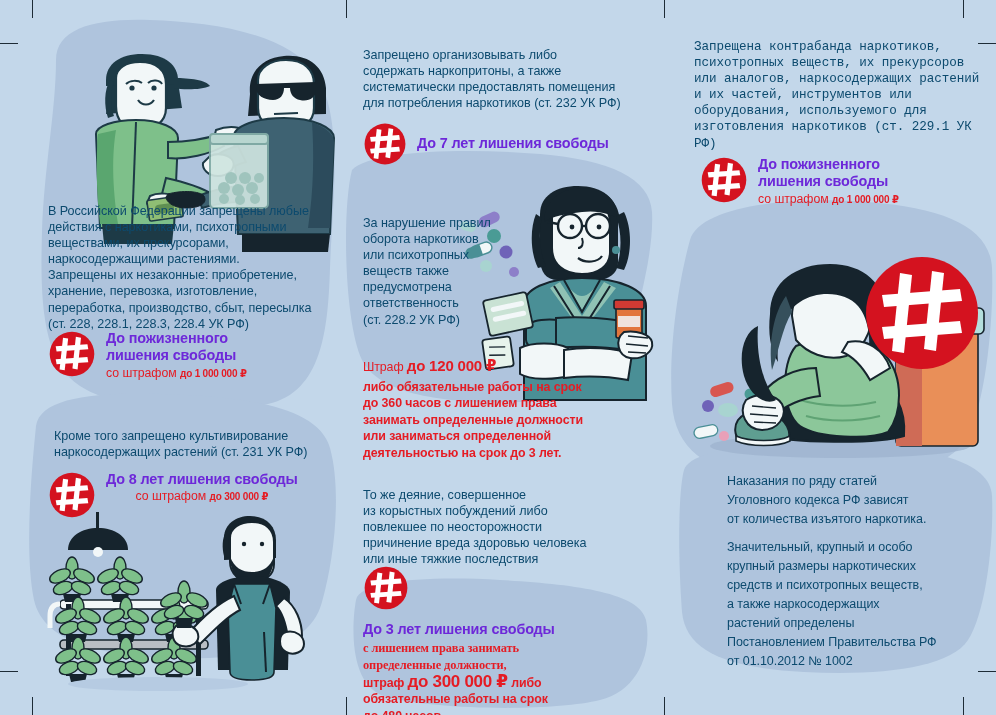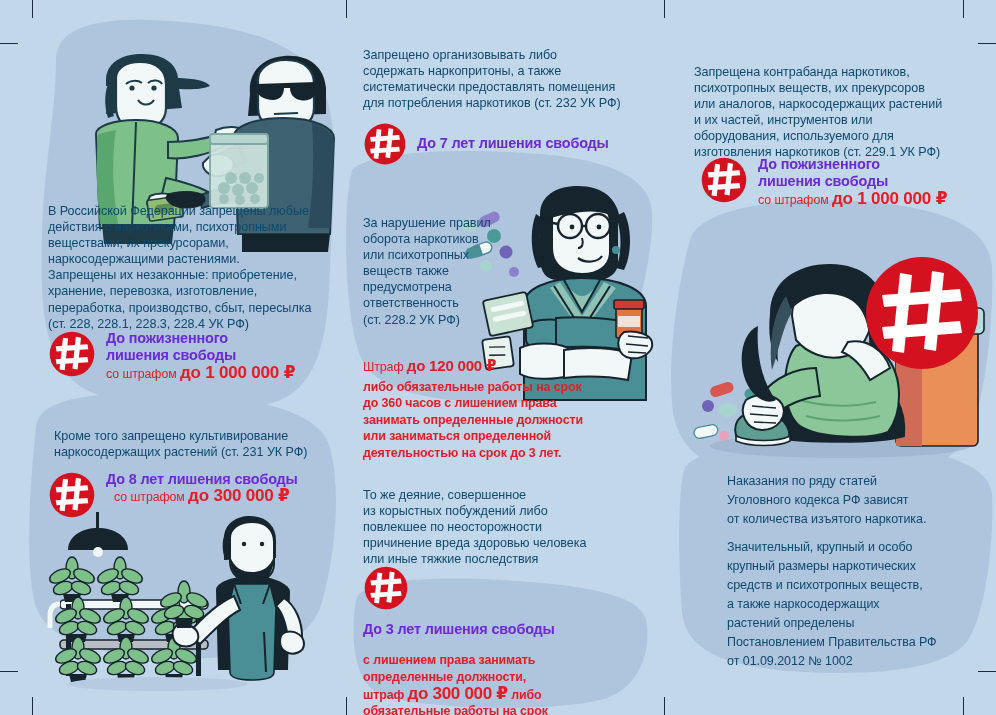--- a/index.html
+++ b/index.html
@@ -33,21 +33,21 @@
   .pen{position:absolute;display:flex;align-items:flex-start;gap:10px;}
   .badge{flex:0 0 auto;display:block;}
   .pen-hd{
     font-size:14.4px;line-height:17.4px;font-weight:bold;
     letter-spacing:-0.15px;color:#6d28d9;white-space:pre-line;
   }
   .pen-sub{
     font-size:12.3px;line-height:16px;color:#e51c24;
     white-space:pre-line;letter-spacing:-0.05px;
   }
-  .pen-sub b{font-weight:bold;font-size:17px;letter-spacing:-0.2px;}
+  .pen-sub b{font-weight:bold;font-size:10px;letter-spacing:-0.2px;}
   .pen-body{
     font-size:12.4px;line-height:16.6px;font-weight:bold;color:#e51c24;
     white-space:pre-line;letter-spacing:-0.1px;
   }
   .pen-body .lede{font-weight:normal;}
   .pen-big{font-size:17px;font-weight:bold;letter-spacing:-0.3px;}
   .pen-mid{font-size:15px;font-weight:bold;letter-spacing:-0.2px;}
   .nw{white-space:nowrap;}
 </style>
 </head>
@@ -534,29 +534,29 @@
         <circle cx="0" cy="0" r="26" fill="#d4121f"></circle>
         <g fill="#ffffff">
           <path d="M-19,-9 L18,-11.5 L19,-5.5 L-18,-3 Z"></path>
           <path d="M-19,6 L18,3.5 L19,9.5 L-18,12 Z"></path>
           <path d="M-10.5,-19 L-4.5,-18 L-8.5,19 L-14.5,18 Z"></path>
           <path d="M4.5,-20 L10.5,-19 L6.5,18 L0.5,17 Z"></path>
         </g>
       </svg>
       <div>
         <div class="pen-hd">До 3 лет лишения свободы</div>
-        <div class="pen-body" style="margin-top:14px;">с лишением права занимать
+        <div class="pen-body" style="margin-top:2px;font-family:Liberation Serif, serif;">с лишением права занимать
 определенные должности,</div>
         <div class="pen-body nw"><span>штраф </span><span class="pen-big">до 300 000 ₽</span><span> либо</span></div>
         <div class="pen-body">обязательные работы на срок
 до 480 часов</div>
       </div>
     </div>
 
-    <div class="blk body-txt" style="left:694px;top:64px;width:290px;">Запрещена контрабанда наркотиков,
+    <div class="blk body-txt" style="left:694px;top:39px;width:290px;font-family:Liberation Mono, monospace;">Запрещена контрабанда наркотиков,
 психотропных веществ, их прекурсоров
 или аналогов, наркосодержащих растений
 и их частей, инструментов или
 оборудования, используемого для
 изготовления наркотиков (ст. 229.1 УК РФ)</div>
 
     <div class="pen" style="left:700px;top:156px;width:290px;">
       <svg class="badge" width="48" height="48" viewBox="-28 -28 56 56">
         <circle cx="0" cy="0" r="26" fill="#d4121f"></circle>
         <g fill="#ffffff">
@@ -576,16 +576,16 @@
     <div class="blk body-txt small" style="left:727px;top:472px;width:260px;">Наказания по ряду статей
 Уголовного кодекса РФ зависят
 от количества изъятого наркотика.</div>
 
     <div class="blk body-txt small" style="left:727px;top:538px;width:270px;">Значительный, крупный и особо
 крупный размеры наркотических
 средств и психотропных веществ,
 а также наркосодержащих
 растений определены
 Постановлением Правительства РФ
-от 01.09.2012 № 1002</div>
+от 01.10.2012 № 1002</div>
 
   </div>
 </div>
 
 </body></html>

